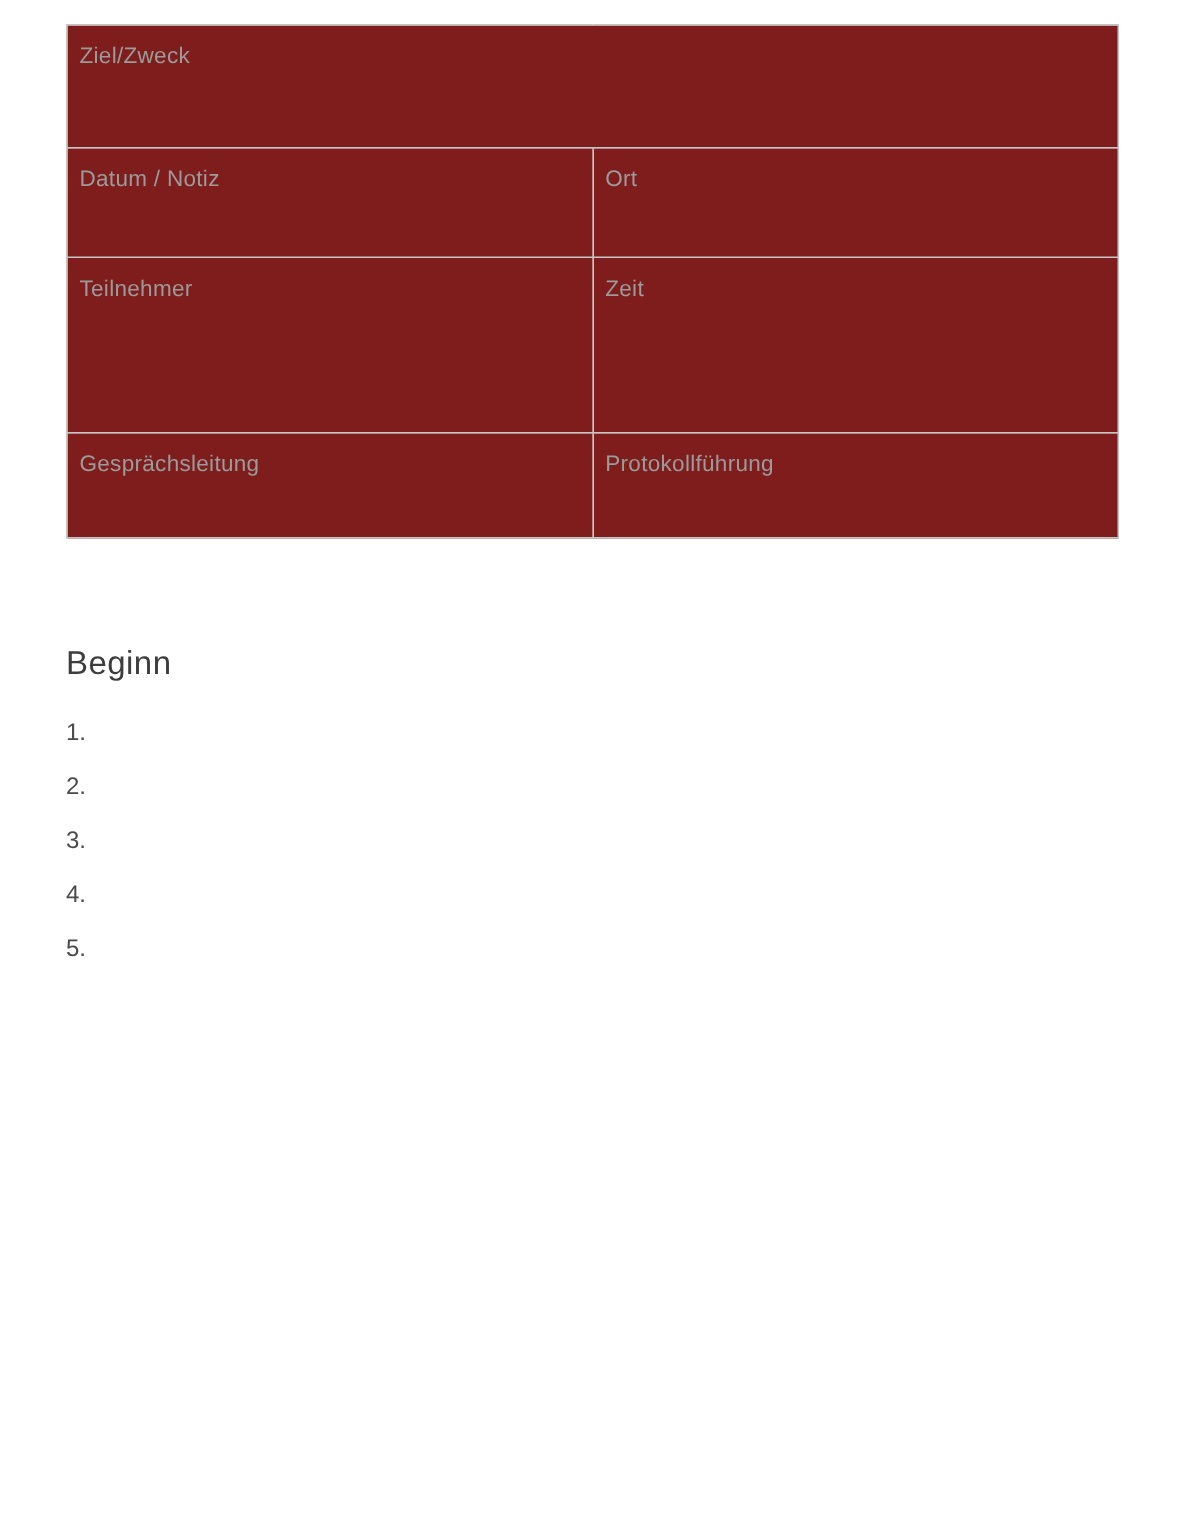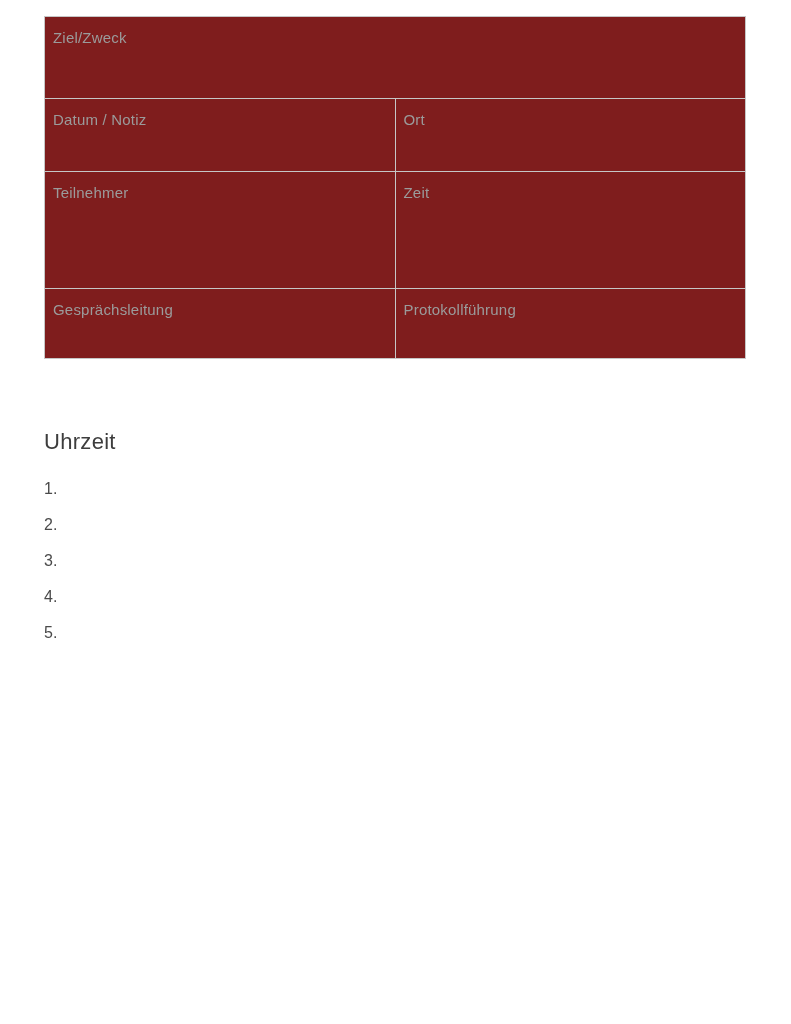--- a/index.html
+++ b/index.html
@@ -97,21 +97,21 @@
       <td>
         <span class="label">Gesprächsleitung</span>
       </td>
       <td>
         <span class="label">Protokollführung</span>
       </td>
     </tr>
   </tbody>
     </table>
 
-  <h2 class="punkte-heading">Uhrzeit</h2>
+  <h2 class="punkte-heading">Beginn</h2>
 
   <ol class="punkte-list">
     <li>
       <span class="marker">1.</span>
     </li>
     <li>
       <span class="marker">2.</span>
     </li>
     <li>
       <span class="marker">3.</span>

